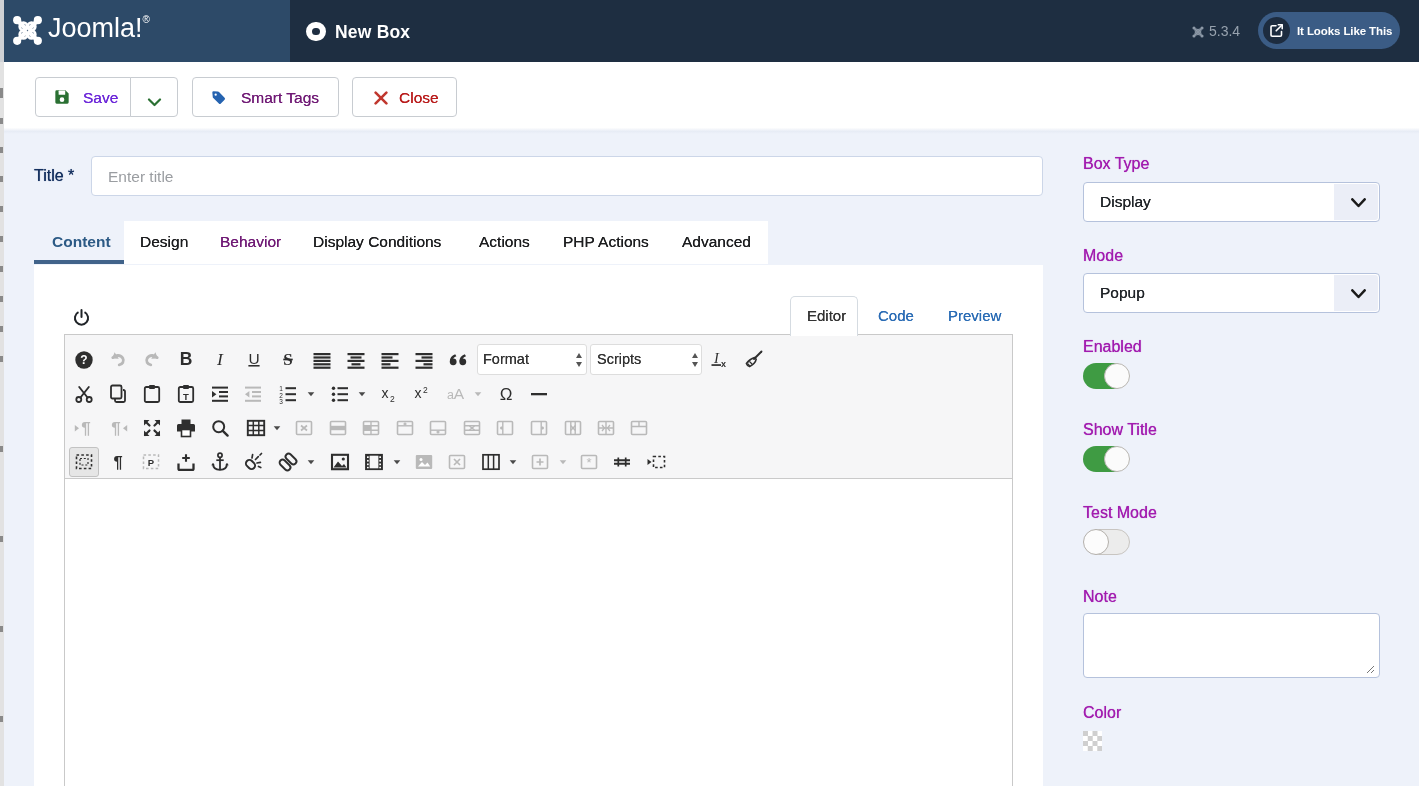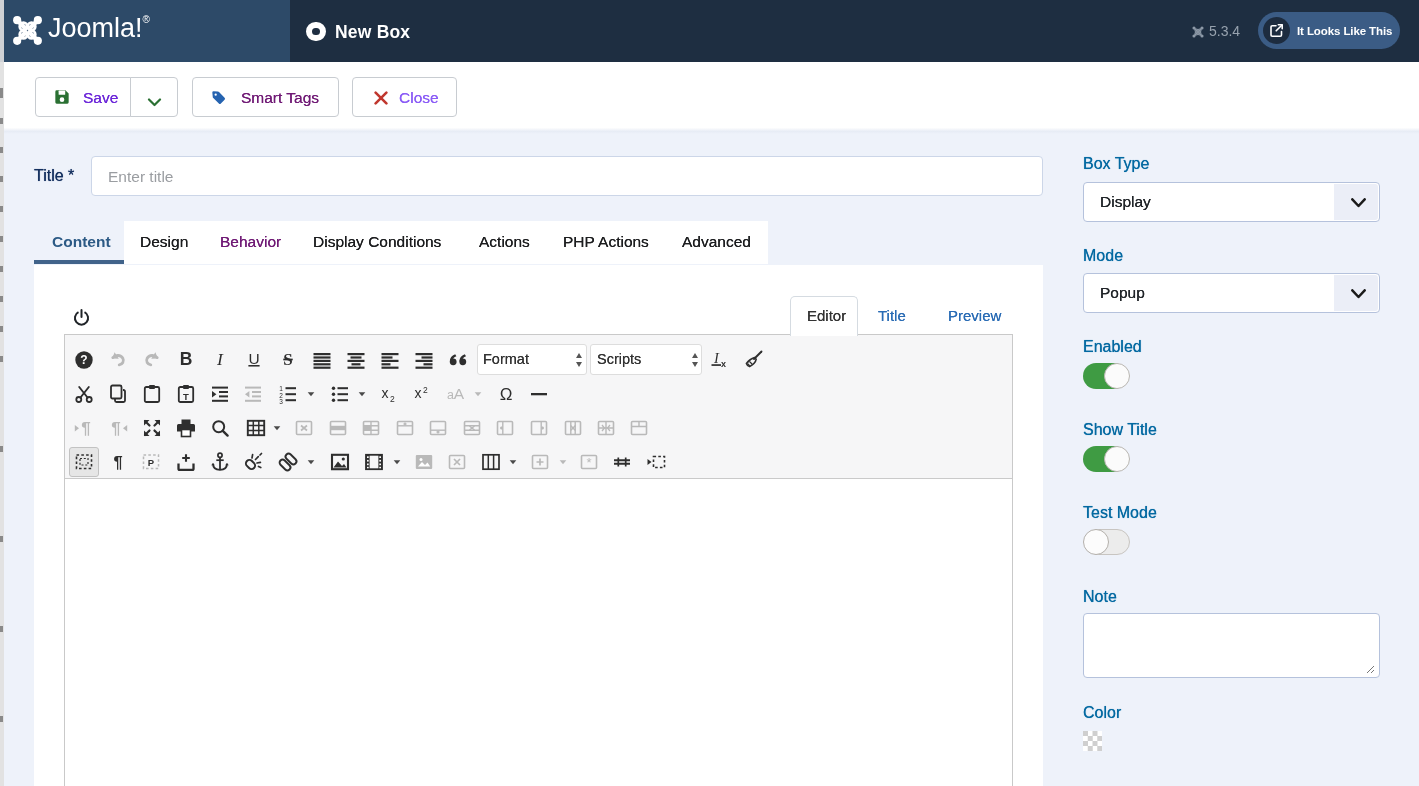--- a/index.html
+++ b/index.html
@@ -1,18 +1,18 @@
 <!DOCTYPE html>
 <html><head><meta charset="utf-8">
 <style>
 * { margin:0; padding:0; box-sizing:border-box; }
 html,body { width:1419px; height:786px; overflow:hidden; font-family:"Liberation Sans",sans-serif; background:#eef2fa; }
 .abs { position:absolute; }
 .tic { position:absolute; width:24px; height:24px; }
-.lbl { position:absolute; left:1083px; font-size:16px; color:#0369a1; font-weight:400; text-shadow:0 0 0.7px currentColor; }
+.lbl { position:absolute; left:1083px; font-size:16px; color:#a21caf; font-weight:400; text-shadow:0 0 0.7px currentColor; }
 .sel { position:absolute; left:1083px; width:297px; height:40px; background:#fff; border:1px solid #b5c2dc; border-radius:4px; }
 .sel .txt { position:absolute; left:16px; top:10px; font-size:15.5px; color:#212529; text-shadow:0 0 0.5px currentColor; }
 .sel .zone { position:absolute; right:1px; top:1px; bottom:1px; width:44px; background:#ebeef7; border-radius:0 3px 3px 0; }
 .sw { position:absolute; left:1083px; width:47px; height:26px; }
 </style></head>
 <body>
 
 <div class="abs" style="left:0;top:0;width:4px;height:786px;background:#e2e2e2"></div>
 <div class="abs" style="left:0;top:0;width:4px;height:62px;background:#cfd2d6"></div>
 
@@ -102,21 +102,21 @@
 <div class="abs" style="left:192px;top:77px;width:147px;height:40px;background:#fff;border:1px solid #c8ccd1;border-radius:4px;"></div>
 <div class="abs" style="left:211px;top:90px;width:15px;height:15px"><svg width="15" height="15" viewBox="0 0 17 17">
       <path d="M1.5 2.8 a1.3 1.3 0 0 1 1.3-1.3 l5 .3 a2 2 0 0 1 1.3.6 l6.3 6.3 a1.6 1.6 0 0 1 0 2.3 l-4.2 4.2 a1.6 1.6 0 0 1-2.3 0 L2.6 9.2 a2 2 0 0 1-.6-1.3z" fill="#2563b0"></path>
       <circle cx="5.3" cy="5.3" r="1.3" fill="#fff"></circle>
     </svg></div>
 <div class="abs" style="left:241px;top:89px;font-size:15.5px;color:#701a75;text-shadow:0 0 0.6px currentColor">Smart Tags</div>
 <div class="abs" style="left:352px;top:77px;width:105px;height:40px;background:#fff;border:1px solid #c8ccd1;border-radius:4px;"></div>
 <div class="abs" style="left:374px;top:91px;width:14px;height:14px"><svg width="14" height="14" viewBox="0 0 13 13">
       <path d="M1.5 1.5 L11.5 11.5 M11.5 1.5 L1.5 11.5" stroke="#c0372e" stroke-width="2.4" stroke-linecap="round"></path>
     </svg></div>
-<div class="abs" style="left:399px;top:89px;font-size:15.5px;color:#8b5cf6;text-shadow:0 0 0.6px currentColor">Close</div>
+<div class="abs" style="left:399px;top:89px;font-size:15.5px;color:#b91c1c;text-shadow:0 0 0.6px currentColor">Close</div>
 
 <div class="abs" style="left:34px;top:167px;font-size:16px;color:#132f5e;text-shadow:0 0 0.7px currentColor">Title&nbsp;*</div>
 <div class="abs" style="left:91px;top:156px;width:952px;height:40px;background:#fff;border:1px solid #ccd6e8;border-radius:4px"></div>
 <div class="abs" style="left:108px;top:168px;font-size:15.5px;color:#9a9da1">Enter title</div>
 
 <div class="abs" style="left:34px;top:221px;width:734px;height:43px;background:#fff"></div>
 <div class="abs" style="left:34px;top:221px;width:90px;height:43px;background:#eef2fa;border-bottom:4px solid #41638a"></div>
 <div class="abs" style="left:52px;top:233px;font-size:15.5px;font-weight:bold;color:#2c5a85">Content</div>
 <div class="abs" style="left:140px;top:233px;font-size:15.5px;color:#1c1d1f;text-shadow:0 0 0.6px currentColor">Design</div>
 <div class="abs" style="left:220px;top:233px;font-size:15.5px;color:#701a75;text-shadow:0 0 0.6px currentColor">Behavior</div>
@@ -126,21 +126,21 @@
 <div class="abs" style="left:682px;top:233px;font-size:15.5px;color:#1c1d1f;text-shadow:0 0 0.6px currentColor">Advanced</div>
 
 <div class="abs" style="left:34px;top:265px;width:1009px;height:521px;background:#fff"></div>
 <div class="abs" style="left:73px;top:309px;width:17px;height:17px"><svg width="17" height="17" viewBox="0 0 17 17">
       <path d="M5.5 3.2 a6.6 6.6 0 1 0 6 0" fill="none" stroke="#212529" stroke-width="2"></path>
       <path d="M8.5 1 V8" stroke="#212529" stroke-width="2" stroke-linecap="round"></path>
     </svg></div>
 
 <div class="abs" style="left:790px;top:296px;width:68px;height:40px;background:#fff;border:1px solid #d5dbe1;border-bottom:none;border-radius:5px 5px 0 0;z-index:3"></div>
 <div class="abs" style="left:807px;top:307px;font-size:15px;color:#333;z-index:4;text-shadow:0 0 0.5px currentColor">Editor</div>
-<div class="abs" style="left:878px;top:307px;font-size:15px;color:#2a6cb5;text-shadow:0 0 0.5px currentColor">Title</div>
+<div class="abs" style="left:878px;top:307px;font-size:15px;color:#2a6cb5;text-shadow:0 0 0.5px currentColor">Code</div>
 <div class="abs" style="left:948px;top:307px;font-size:15px;color:#2a6cb5;text-shadow:0 0 0.5px currentColor">Preview</div>
 
 <div class="abs" style="left:64px;top:334px;width:949px;height:460px;border:1px solid #c9c9c9;background:#fff"></div>
 <div class="abs" style="left:65px;top:335px;width:947px;height:144px;background:#f6f6f7;border-bottom:1px solid #cacaca"></div>
 
 <div class="abs" style="left:477px;top:344px;width:110px;height:31px;background:#fff;border:1px solid #ddd;border-radius:3px"></div>
 <div class="abs" style="left:483px;top:351px;font-size:14.5px;color:#333;text-shadow:0 0 0.5px currentColor">Format</div>
 <div class="abs" style="left:575px;top:352px;width:8px;height:16px"><svg width="8" height="16" viewBox="0 0 8 16">
       <path d="M4 1 L7 6 H1z" fill="#555"></path>
       <path d="M4 15 L1 10 h6z" fill="#555"></path>

